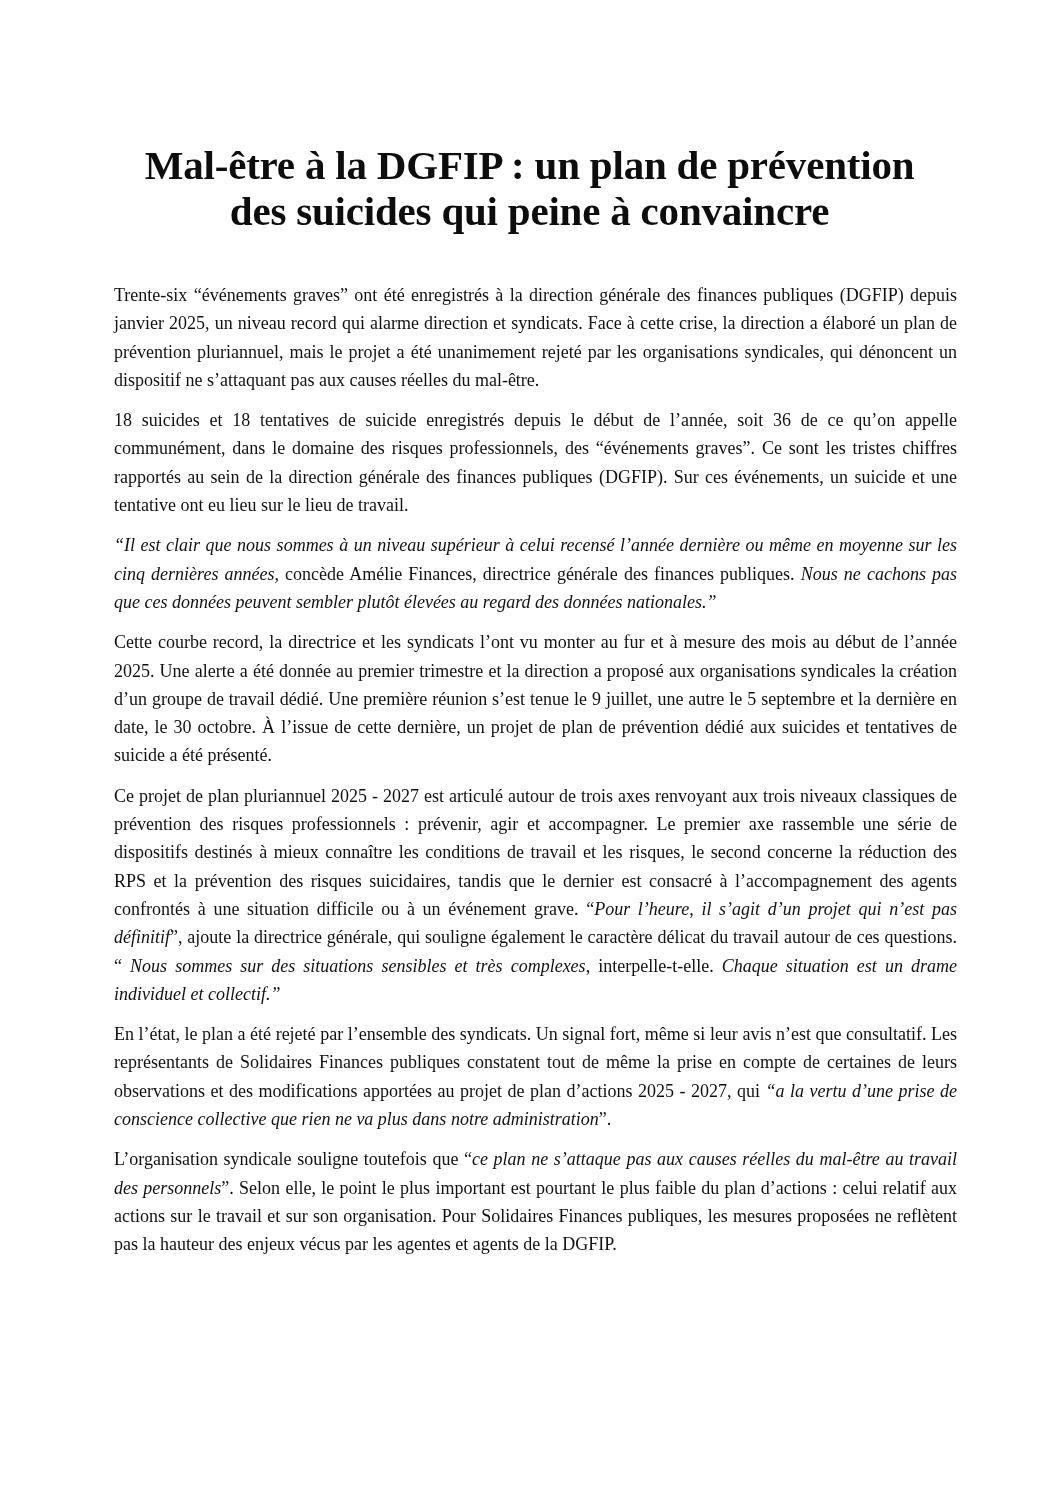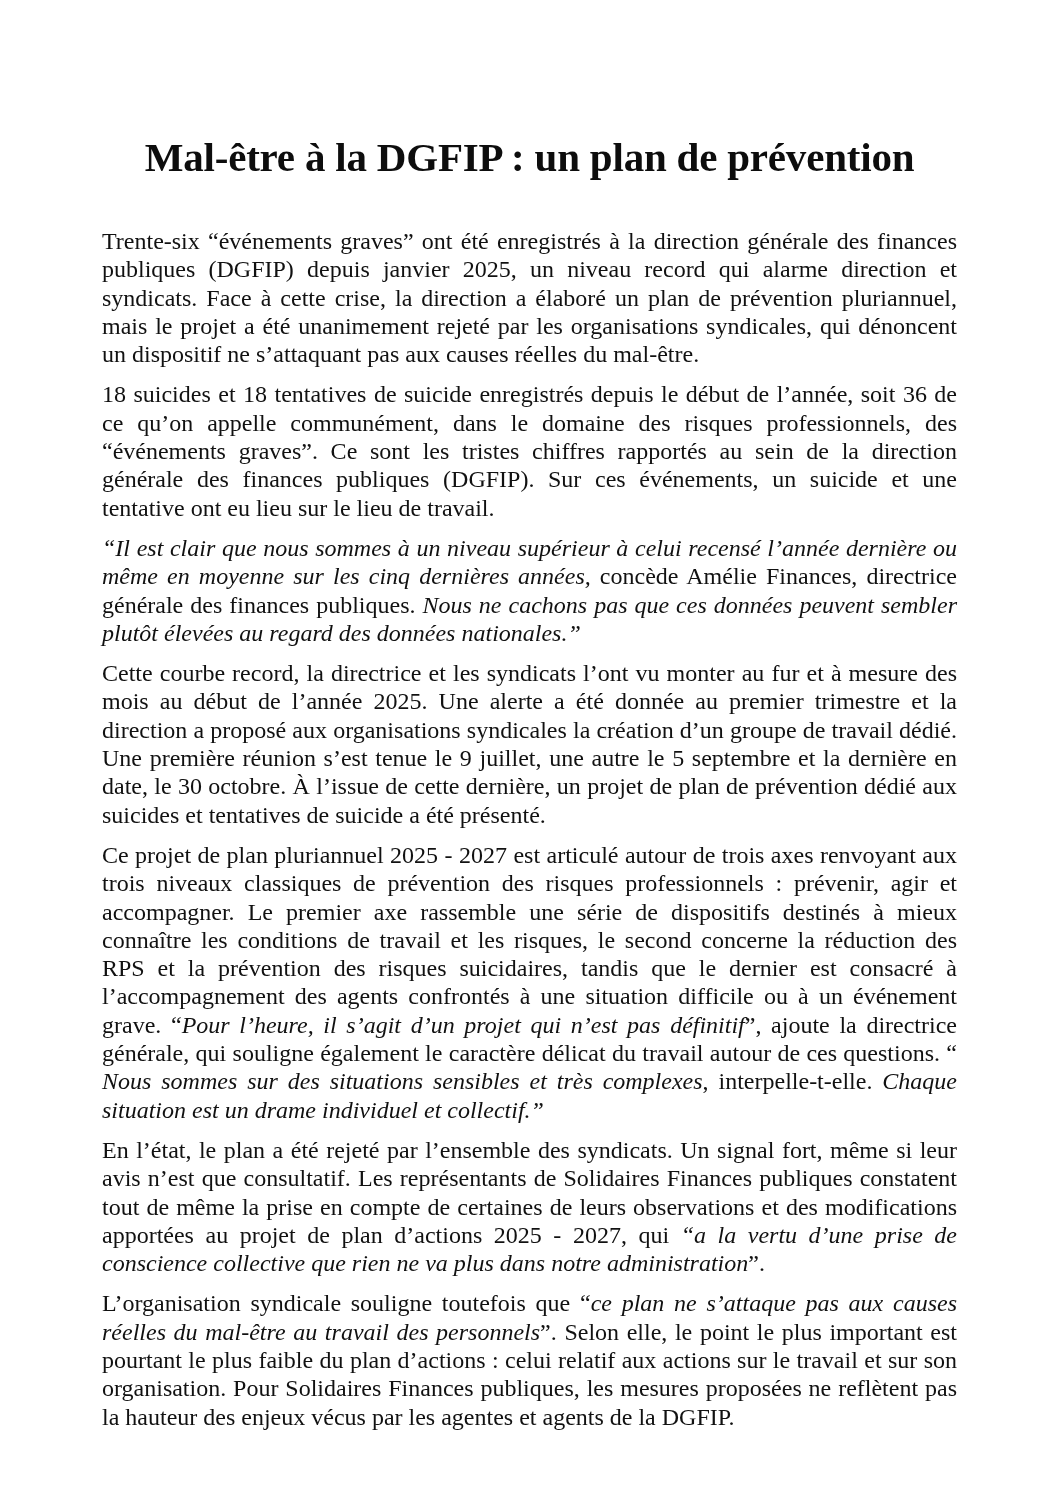--- a/index.html
+++ b/index.html
@@ -15,48 +15,49 @@
       font-family: "Liberation Serif", "DejaVu Serif", serif;
       color: #111111;
     }
     .page {
       position: absolute;
       left: 102px;
       top: 126px;
       width: 855px;
     }
     .title {
-      margin: 8px;
+      margin: 16px;
       text-align: center;
       font-weight: bold;
       font-size: 41px;
       line-height: 46px;
       letter-spacing: -0.2px;
       color: #0d0d0d;
     }
     .title-line { display: block; }
     .body {
       margin-top: 47px;
     }
     .para {
-      margin: 0 0 12px 0;
-      font-size: 24px;
+      margin: 0 0 12px 12px;
+      font-size: 18px;
       line-height: 28.3px;
       text-align: justify;
       text-align-last: left;
       hyphens: none;
     }
     .seg.italic { font-style: italic; }
   </style>
 </head>
 <body>
 
 <div class="page">
   <h1 class="title">
     <span class="title-line">Mal-être à la DGFIP : un plan de prévention</span>
+    <span class="title-line">des suicides qui peine à convaincre</span>
   </h1>
 
   <div class="body">
 
     <p class="para">
       <span class="seg">Trente-six “événements graves” ont été enregistrés à la direction générale des finances publiques (DGFIP) depuis janvier 2025, un niveau record qui alarme direction et syndicats. Face à cette crise, la direction a élaboré un plan de prévention pluriannuel, mais le projet a été unanimement rejeté par les organisations syndicales, qui dénoncent un dispositif ne s’attaquant pas aux causes réelles du mal-être.</span>
     </p>
 
     <p class="para">
       <span class="seg">18 suicides et 18 tentatives de suicide enregistrés depuis le début de l’année, soit 36 de ce qu’on appelle communément, dans le domaine des risques professionnels, des “événements graves”. Ce sont les tristes chiffres rapportés au sein de la direction générale des finances publiques (DGFIP). Sur ces événements, un suicide et une tentative ont eu lieu sur le lieu de travail.</span>

